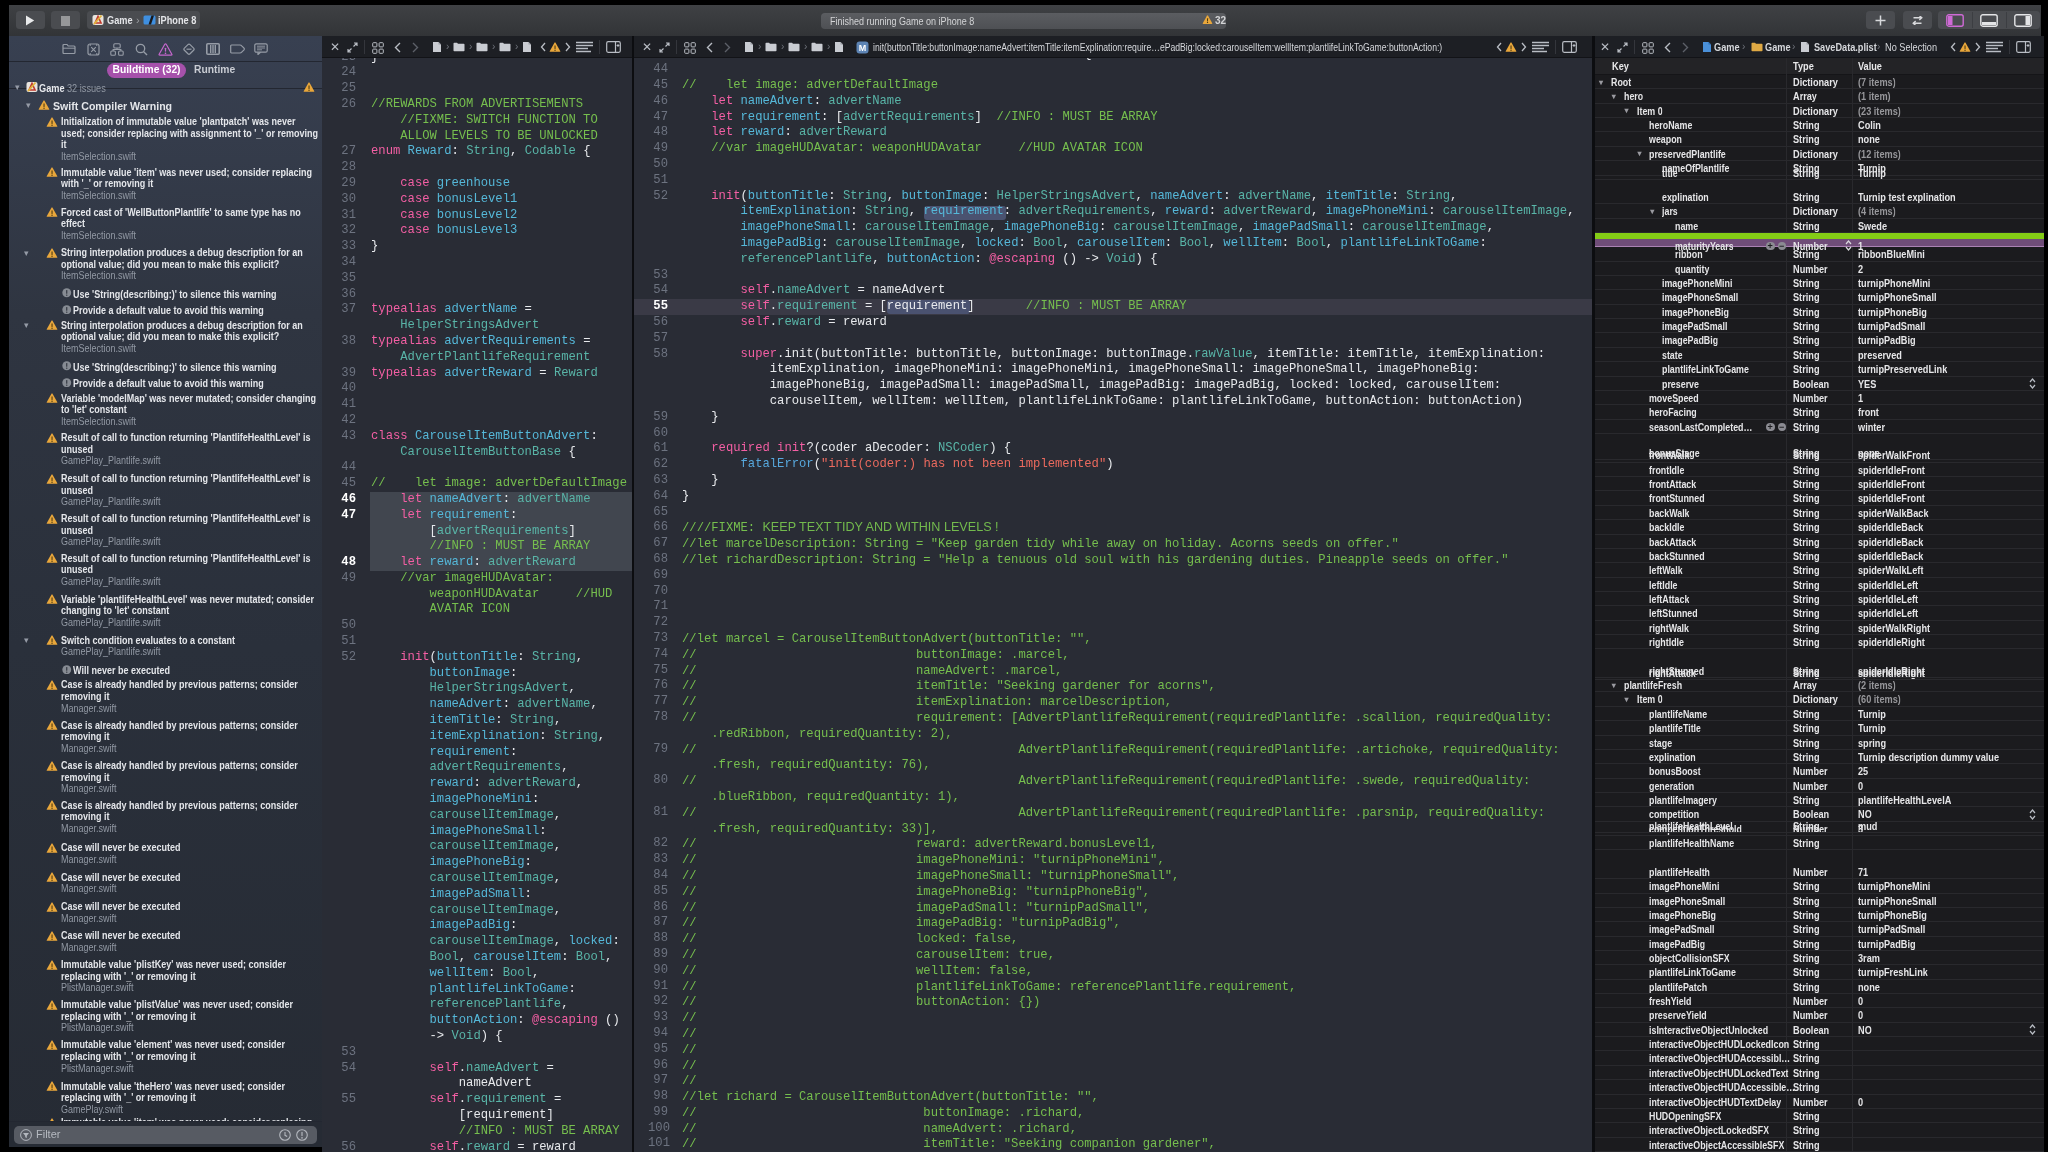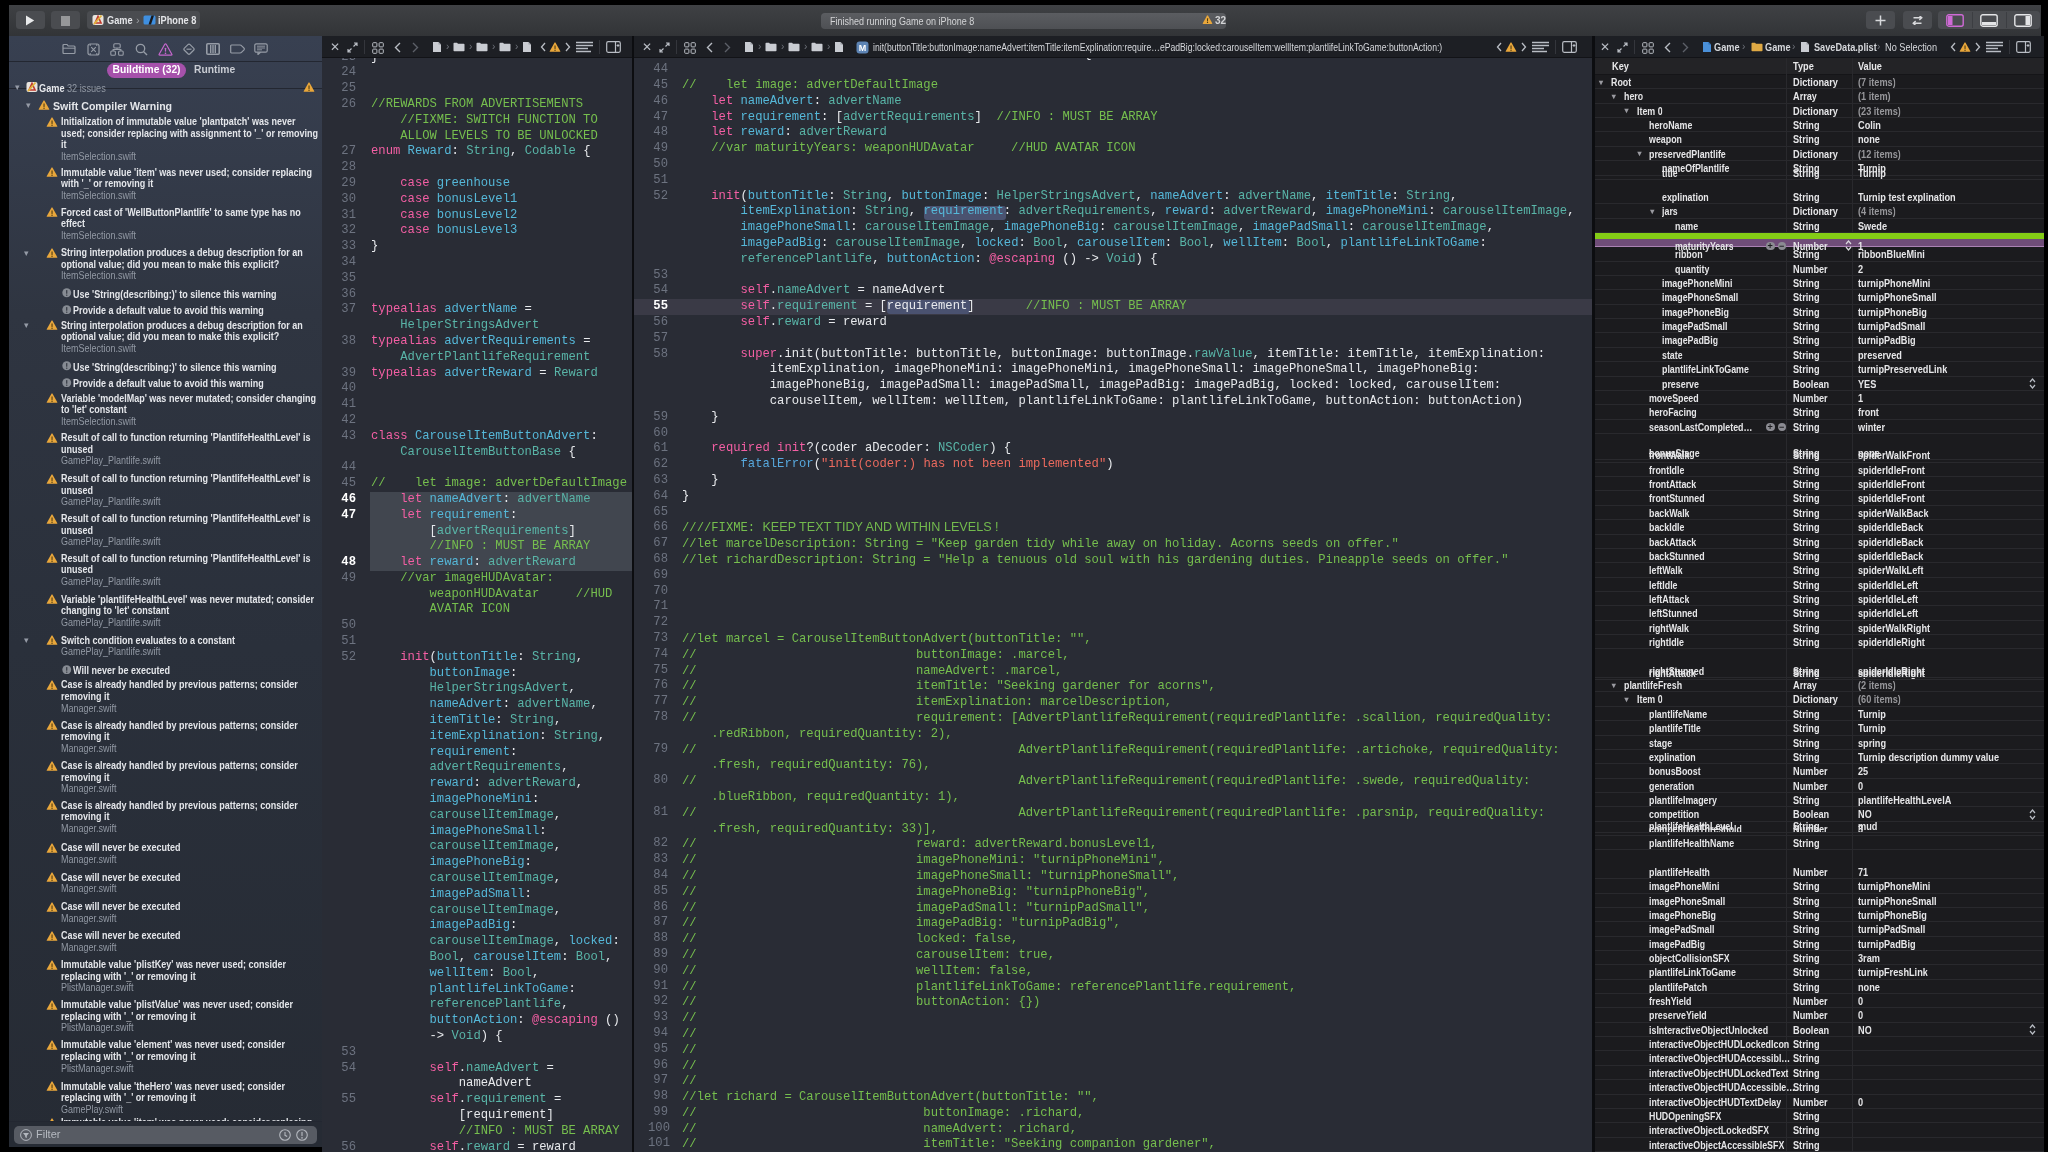--- a/index.html
+++ b/index.html
@@ -713,21 +713,21 @@
 98
 99
 100
 101</pre>
 <pre style="left:48px;top:10.5px"><i class="k">class</i><i class="w"> </i><i class="d">CarouselItemButtonAdvert</i><i class="w">: </i><i class="t">CarouselItemButtonBase</i><i class="w"> {</i>
 
 <i class="c">//    let image: advertDefaultImage</i>
 <i class="w">    </i><i class="k">let</i><i class="w"> </i><i class="d">nameAdvert</i><i class="w">: </i><i class="t">advertName</i>
 <i class="w">    </i><i class="k">let</i><i class="w"> </i><i class="d">requirement</i><i class="w">: [</i><i class="t">advertRequirements</i><i class="w">]  </i><i class="c">//INFO : MUST BE ARRAY</i>
 <i class="w">    </i><i class="k">let</i><i class="w"> </i><i class="d">reward</i><i class="w">: </i><i class="t">advertReward</i>
-<i class="c">    //var maturityYears: weaponHUDAvatar     //HUD AVATAR ICON</i>
+<i class="c">    //var imageHUDAvatar: weaponHUDAvatar     //HUD AVATAR ICON</i>
 
 
 <i class="w">    </i><i class="k">init</i><i class="w">(</i><i class="d">buttonTitle</i><i class="w">: </i><i class="t">String</i><i class="w">, </i><i class="d">buttonImage</i><i class="w">: </i><i class="t">HelperStringsAdvert</i><i class="w">, </i><i class="d">nameAdvert</i><i class="w">: </i><i class="t">advertName</i><i class="w">, </i><i class="d">itemTitle</i><i class="w">: </i><i class="t">String</i><i class="w">,</i>
 <i class="w">        </i><i class="d">itemExplination</i><i class="w">: </i><i class="t">String</i><i class="w">, </i><i class="d">requirement</i><i class="w">: </i><i class="t">advertRequirements</i><i class="w">, </i><i class="d">reward</i><i class="w">: </i><i class="t">advertReward</i><i class="w">, </i><i class="d">imagePhoneMini</i><i class="w">: </i><i class="t">carouselItemImage</i><i class="w">,</i>
 <i class="w">        </i><i class="d">imagePhoneSmall</i><i class="w">: </i><i class="t">carouselItemImage</i><i class="w">, </i><i class="d">imagePhoneBig</i><i class="w">: </i><i class="t">carouselItemImage</i><i class="w">, </i><i class="d">imagePadSmall</i><i class="w">: </i><i class="t">carouselItemImage</i><i class="w">,</i>
 <i class="w">        </i><i class="d">imagePadBig</i><i class="w">: </i><i class="t">carouselItemImage</i><i class="w">, </i><i class="d">locked</i><i class="w">: </i><i class="t">Bool</i><i class="w">, </i><i class="d">carouselItem</i><i class="w">: </i><i class="t">Bool</i><i class="w">, </i><i class="d">wellItem</i><i class="w">: </i><i class="t">Bool</i><i class="w">, </i><i class="d">plantlifeLinkToGame</i><i class="w">:</i>
 <i class="w">        </i><i class="t">referencePlantlife</i><i class="w">, </i><i class="d">buttonAction</i><i class="w">: </i><i class="k">@escaping</i><i class="w"> () -&gt; </i><i class="t">Void</i><i class="w">) {</i>
 
 <i class="w">        </i><i class="k">self</i><i class="w">.</i><i class="t">nameAdvert</i><i class="w"> = nameAdvert</i>
 <i class="w">        </i><i class="k">self</i><i class="w">.</i><i class="t">requirement</i><i class="w"> = [requirement]       </i><i class="c">//INFO : MUST BE ARRAY</i>

